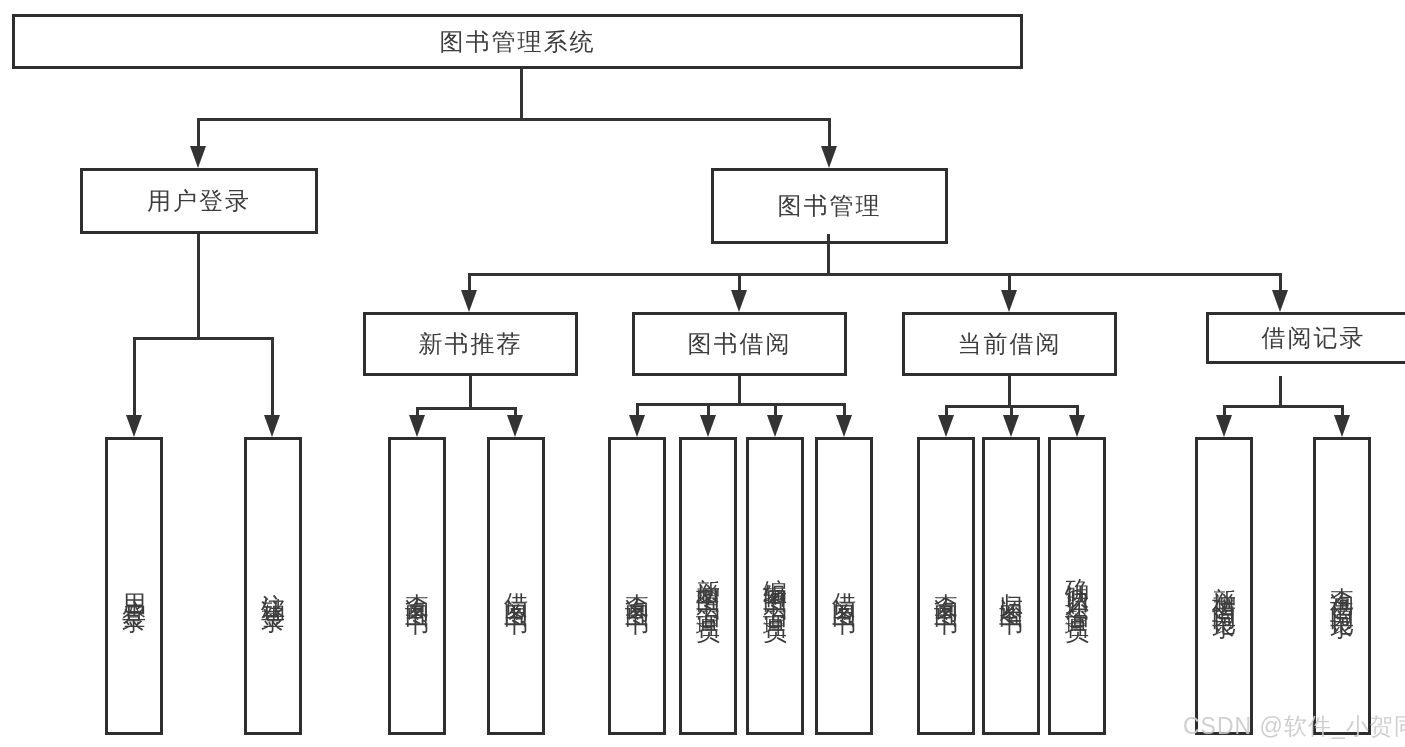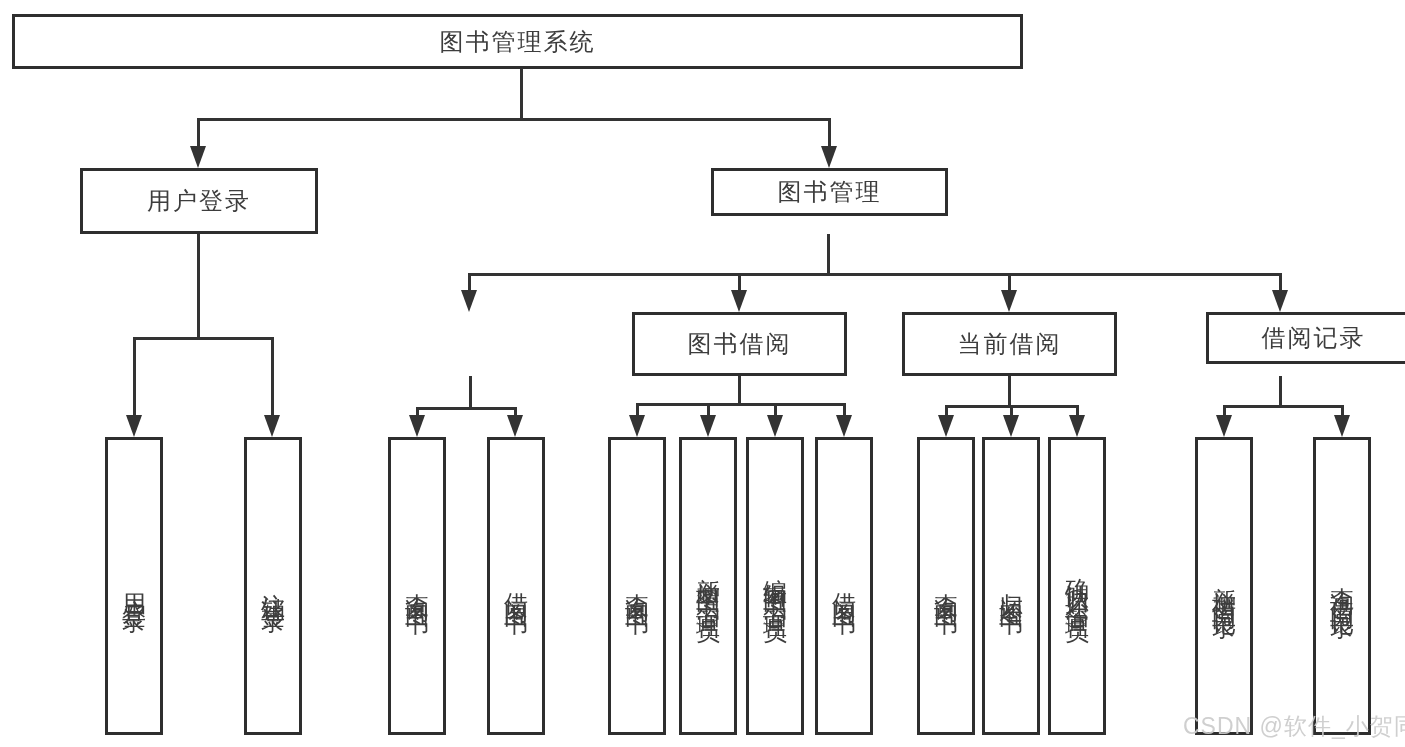--- a/index.html
+++ b/index.html
@@ -39,40 +39,41 @@
   <div class="node" style="left:12px;top:14px;width:1011px;height:55px;">图书管理系统</div>
 
   <div class="vl" style="left:520px;top:68px;height:52px;"></div>
   <div class="hl" style="left:197px;top:118px;width:634px;"></div>
   <div class="vl" style="left:197px;top:118px;height:32px;"></div>
   <div class="arrow" style="left:190px;top:146px;"></div>
   <div class="vl" style="left:828px;top:118px;height:32px;"></div>
   <div class="arrow" style="left:821px;top:146px;"></div>
 
   <div class="node" style="left:80px;top:168px;width:238px;height:66px;">用户登录</div>
-  <div class="node" style="left:711px;top:168px;width:237px;height:48px;">图书管理</div>
+  <div class="node" style="left:711px;top:168px;width:237px;height:76px;">图书管理</div>
 
   <div class="vl" style="left:197px;top:234px;height:105px;"></div>
   <div class="hl" style="left:133px;top:337px;width:141px;"></div>
   <div class="vl" style="left:133px;top:337px;height:80px;"></div>
   <div class="arrow" style="left:126px;top:415px;"></div>
   <div class="vl" style="left:271px;top:337px;height:80px;"></div>
   <div class="arrow" style="left:264px;top:415px;"></div>
 
   <div class="vl" style="left:827px;top:234px;height:41px;"></div>
   <div class="hl" style="left:468px;top:273px;width:814px;"></div>
   <div class="vl" style="left:468px;top:273px;height:20px;"></div>
   <div class="arrow" style="left:461px;top:290px;"></div>
   <div class="vl" style="left:738px;top:273px;height:20px;"></div>
   <div class="arrow" style="left:731px;top:290px;"></div>
   <div class="vl" style="left:1008px;top:273px;height:20px;"></div>
   <div class="arrow" style="left:1001px;top:290px;"></div>
   <div class="vl" style="left:1279px;top:273px;height:20px;"></div>
   <div class="arrow" style="left:1272px;top:290px;"></div>
 
+  <div class="node" style="left:363px;top:312px;width:215px;height:64px;">新书推荐</div>
   <div class="node" style="left:902px;top:312px;width:215px;height:64px;">当前借阅</div>
   <div class="node" style="left:632px;top:312px;width:215px;height:64px;">图书借阅</div>
   <div class="node" style="left:1172px;top:312px;width:215px;height:52px;margin-left:34px;">借阅记录</div>
 
   <div class="vl" style="left:469px;top:376px;height:33px;"></div>
   <div class="hl" style="left:416px;top:407px;width:101px;"></div>
   <div class="vl" style="left:416px;top:407px;height:10px;"></div>
   <div class="arrow" style="left:409px;top:415px;"></div>
   <div class="vl" style="left:514px;top:407px;height:10px;"></div>
   <div class="arrow" style="left:507px;top:415px;"></div>

